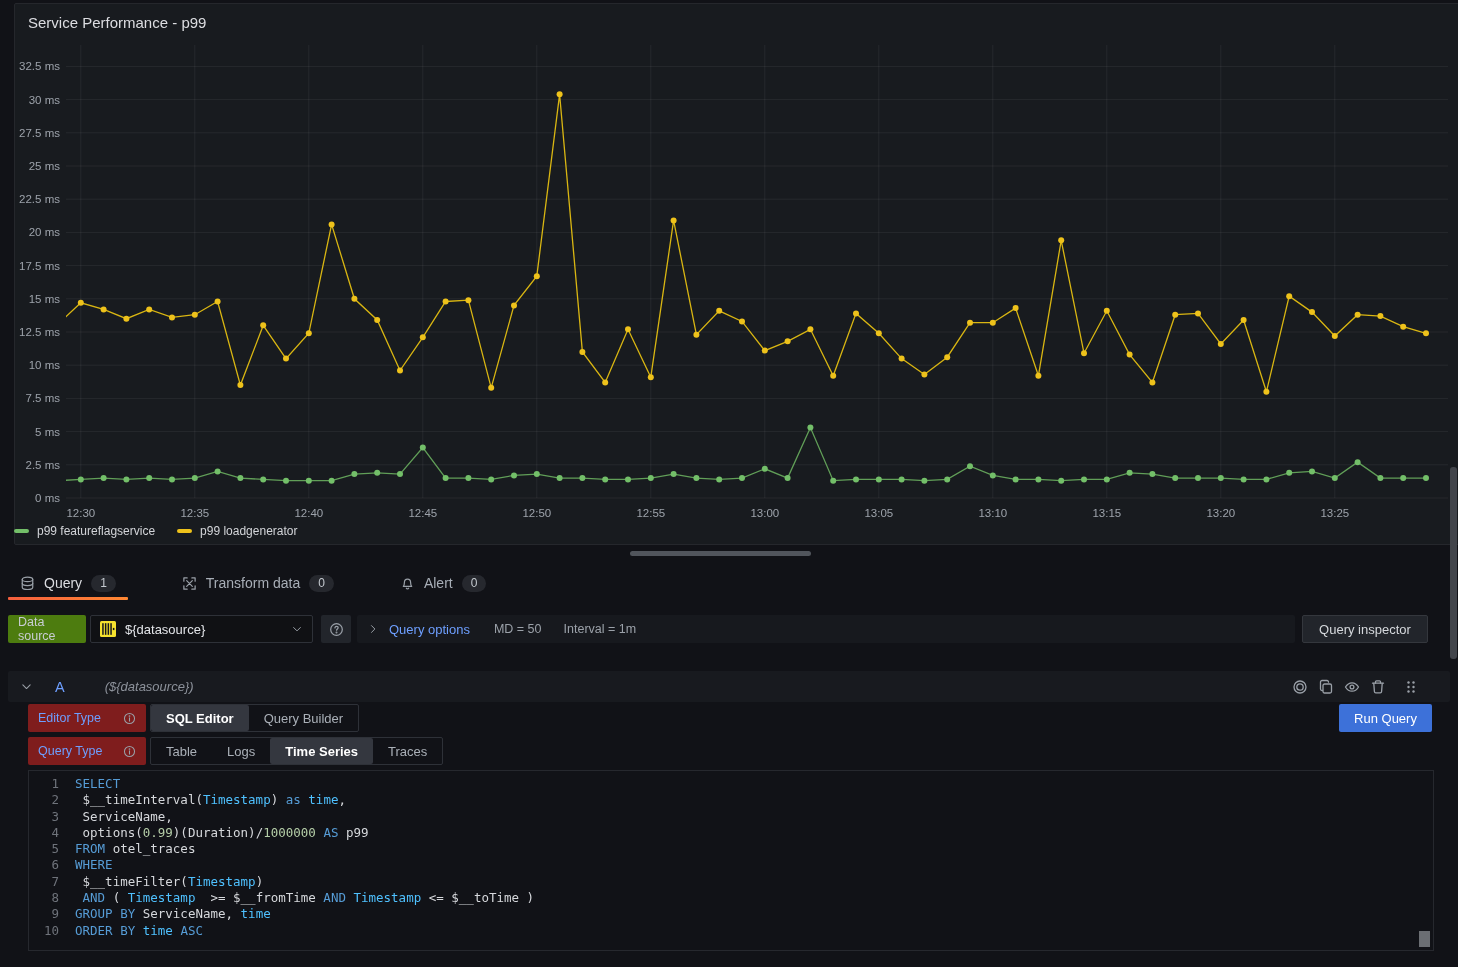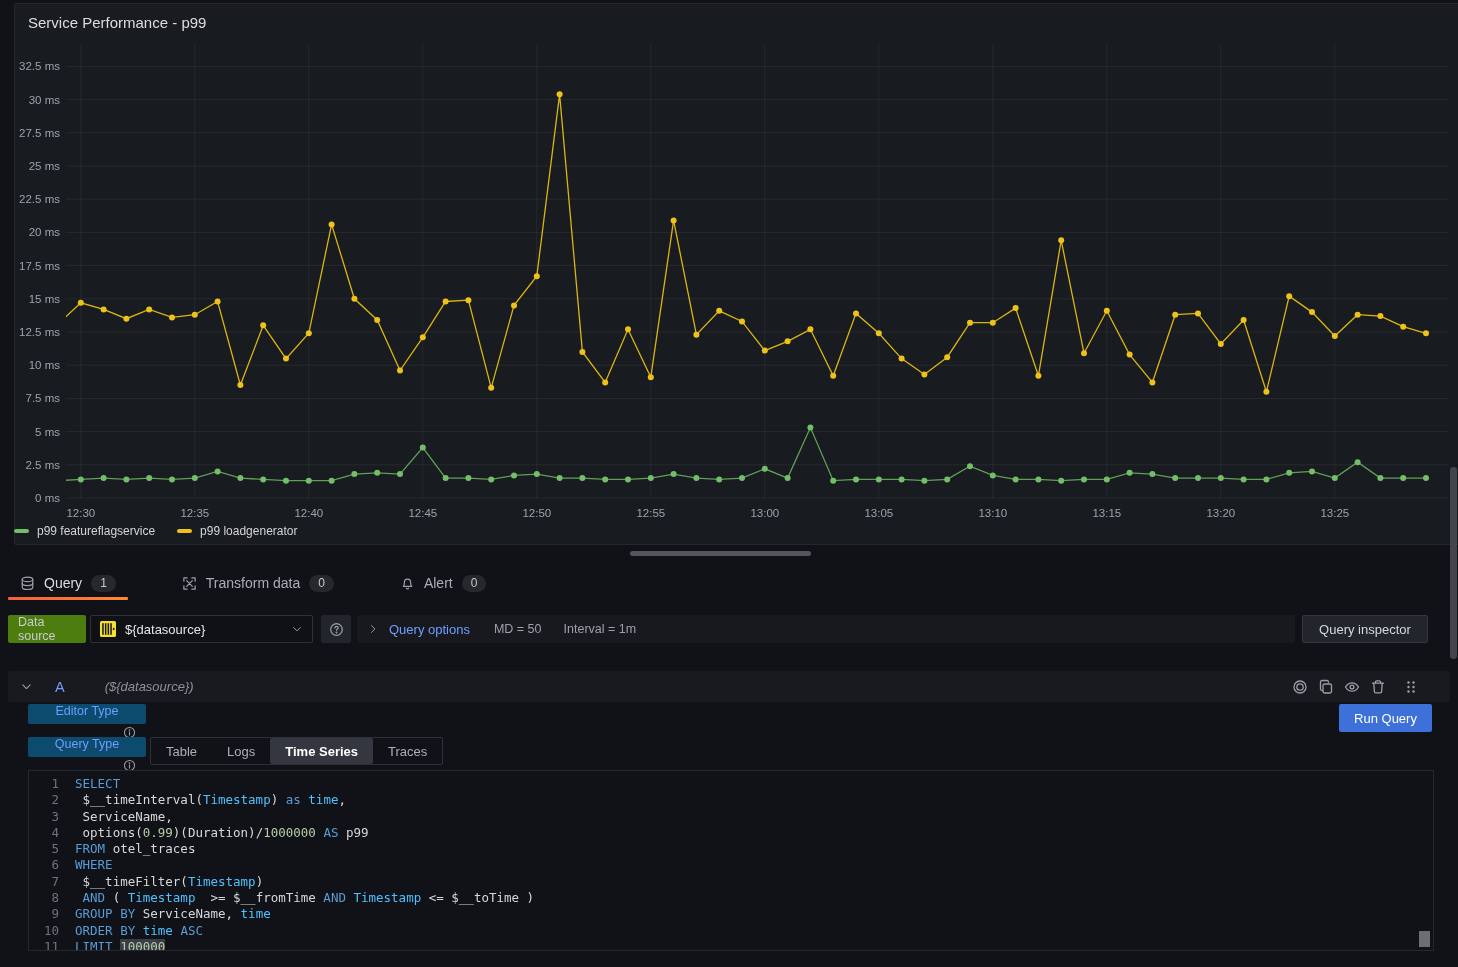--- a/index.html
+++ b/index.html
@@ -48,23 +48,23 @@
 
   
   .qhdr { position:absolute; left:8px; top:671px; width:1442px; height:31px; background:#181a1f; border-radius:2px;
           display:flex; align-items:center; cursor:pointer; }
   .qhdr .ref { color:#6e9fff; font-size:14.5px; font-weight:500; margin-left:22px; }
   .qhdr .sub { color:#8d929b; font-size:13px; font-style:italic; margin-left:40px; }
   .qhdr-icons { margin-left:auto; margin-right:30px; display:flex; gap:10px; align-items:center; }
   .qhdr-icons .icon { width:16px; height:16px; cursor:pointer; }
 
   
-  .row-label { position:absolute; left:28px; width:118px; height:20px; background:#0c4a6e; border-radius:2px;
+  .row-label { position:absolute; left:28px; width:118px; height:28px; background:#7f1d1d; border-radius:2px;
                display:flex; align-items:center; padding:0 10px; box-sizing:border-box;
-               color:#6e9fff; font-size:12.5px; font-weight:500; gap:8px;flex-direction:column; }
+               color:#6e9fff; font-size:12.5px; font-weight:500; gap:8px; }
   .row-label .icon { margin-left:auto; }
   .seg { position:absolute; left:150px; height:28px; display:flex; background:#111217;
          border:1px solid #2e3138; border-radius:2px; box-sizing:border-box; }
   .seg-item { display:flex; align-items:center; padding:0 15px; color:#aab0b8; font-size:13px; cursor:pointer; }
   .seg-item.active { background:#34373f; color:#ffffff; font-weight:700; border-radius:2px; }
   .btn-primary { position:absolute; left:1339px; top:704px; width:93px; height:28px; background:#3d71d9; border:none;
                  border-radius:2px; color:#fff; font-size:13px; font-weight:500;
                  display:flex; align-items:center; justify-content:center; cursor:pointer; }
 
   
@@ -422,20 +422,24 @@
   <div class="row-label" style="top:704px">
     <span>Editor Type</span>
     <span class="icon">
       <svg width="13" height="13" viewBox="0 0 16 16">
           <circle cx="8" cy="8" r="6.2"></circle>
           <path d="M8 7.2v4"></path>
           <circle cx="8" cy="4.9" r=".4" fill="#6e9fff"></circle>
         </svg>
     </span>
   </div>
+  <div class="seg" style="top:704px">
+    <div class="seg-item active">SQL Editor</div>
+    <div class="seg-item">Query Builder</div>
+  </div>
   <div class="btn-primary">Run Query</div>
 
   <div class="row-label" style="top:737px">
     <span>Query Type</span>
     <span class="icon">
       <svg width="13" height="13" viewBox="0 0 16 16">
           <circle cx="8" cy="8" r="6.2"></circle>
           <path d="M8 7.2v4"></path>
           <circle cx="8" cy="4.9" r=".4" fill="#6e9fff"></circle>
         </svg>
@@ -453,18 +457,17 @@
         <div class="code-line"><span class="gutter">1</span><span class="kw">SELECT</span></div>
         <div class="code-line"><span class="gutter">2</span><span class="def"> $__timeInterval(</span><span class="typ">Timestamp</span><span class="def">) </span><span class="kw">as</span><span class="def"> </span><span class="typ">time</span><span class="def">,</span></div>
         <div class="code-line"><span class="gutter">3</span><span class="def"> ServiceName,</span></div>
         <div class="code-line"><span class="gutter">4</span><span class="def"> options(</span><span class="num">0.99</span><span class="def">)(Duration)/</span><span class="num">1000000</span><span class="def"> </span><span class="kw">AS</span><span class="def"> p99</span></div>
         <div class="code-line"><span class="gutter">5</span><span class="kw">FROM</span><span class="def"> otel_traces</span></div>
         <div class="code-line"><span class="gutter">6</span><span class="kw">WHERE</span></div>
         <div class="code-line"><span class="gutter">7</span><span class="def"> $__timeFilter(</span><span class="typ">Timestamp</span><span class="def">)</span></div>
         <div class="code-line"><span class="gutter">8</span><span class="def"> </span><span class="kw">AND</span><span class="def"> ( </span><span class="typ">Timestamp</span><span class="def">  &gt;= $__fromTime </span><span class="kw">AND</span><span class="def"> </span><span class="typ">Timestamp</span><span class="def"> &lt;= $__toTime )</span></div>
         <div class="code-line"><span class="gutter">9</span><span class="kw">GROUP BY</span><span class="def"> ServiceName, </span><span class="typ">time</span></div>
         <div class="code-line"><span class="gutter">10</span><span class="kw">ORDER BY</span><span class="def"> </span><span class="typ">time</span><span class="def"> </span><span class="kw">ASC</span></div>
-        <div class="code-line"><span class="gutter">11</span><span class="kw">LIMIT</span><span class="def"> </span><span class="numsel">100000</span></div>
       </div>
     <div class="code-thumb"></div>
   </div>
 
 </div>
 
 </body></html>

